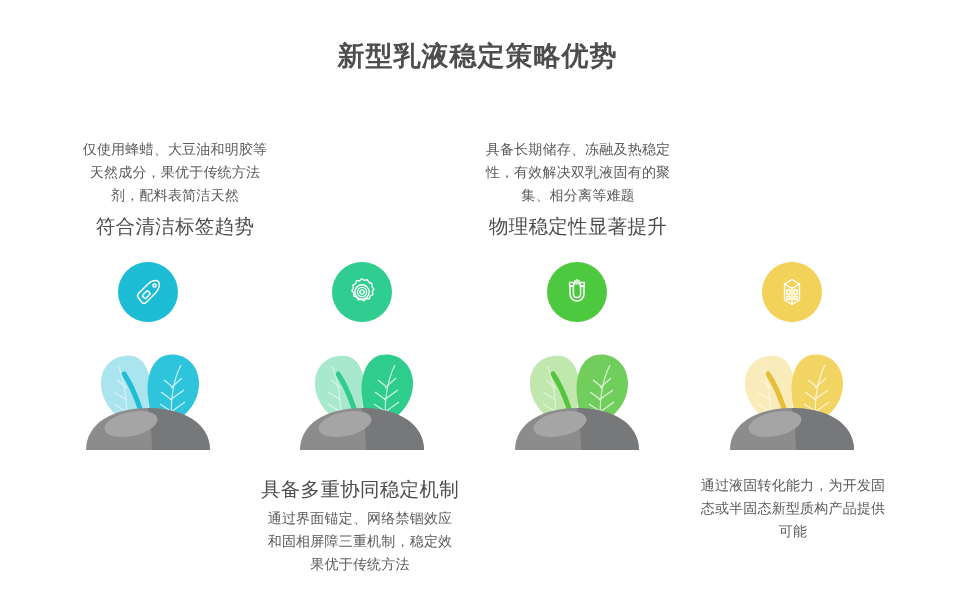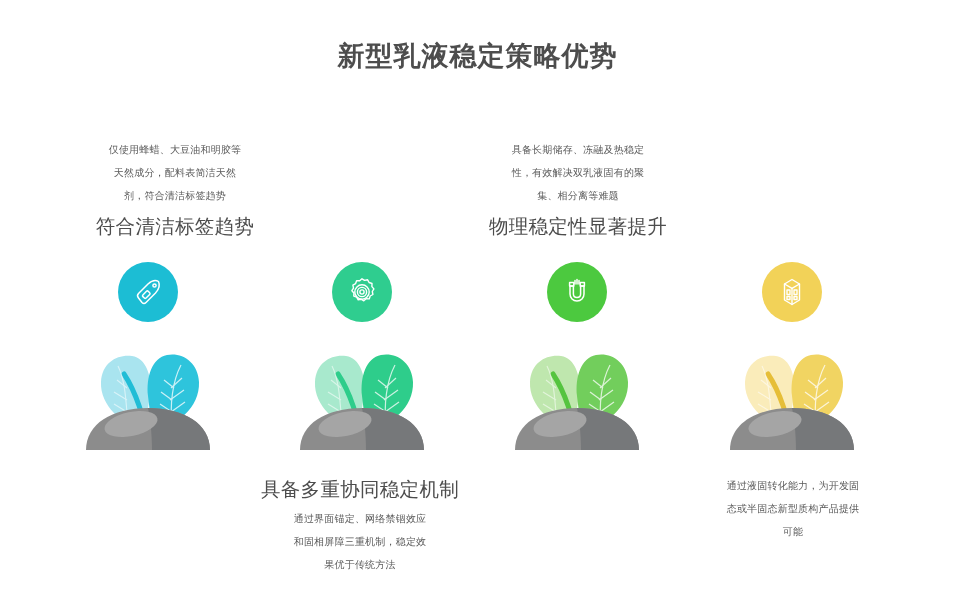--- a/index.html
+++ b/index.html
@@ -36,21 +36,21 @@
     color: #4d4d4d;
   }
 
   
   .text-block {
     position: absolute;
     width: 250px;
     text-align: center;
   }
   .block-desc {
-    font-size: 10px;
+    font-size: 14px;
     line-height: 23px;
     color: #5a5a5a;
     letter-spacing: 0.2px;
   }
   .block-heading {
     font-size: 19.5px;
     font-weight: normal;
     color: #4d4d4d;
     line-height: 30px;
     letter-spacing: 0.3px;
@@ -102,22 +102,22 @@
 </head>
 <body style="background: rgb(255, 255, 255);">
 
 <div class="stage">
 
   <div class="page-title">新型乳液稳定策略优势</div>
 
   <div class="text-block block-top-1">
     <div class="block-desc">
       <div>仅使用蜂蜡、大豆油和明胶等</div>
-      <div>天然成分，配料表简洁天然</div>
-      <div>剂，符合清洁标签趋势</div>
+      <div>天然成分，果优于传统方法</div>
+      <div>剂，配料表简洁天然</div>
     </div>
     <div class="block-heading">符合清洁标签趋势</div>
   </div>
 
   <div class="text-block block-bot-1">
     <div class="block-heading">具备多重协同稳定机制</div>
     <div class="block-desc">
       <div>通过界面锚定、网络禁锢效应</div>
       <div>和固相屏障三重机制，稳定效</div>
       <div>果优于传统方法</div>

